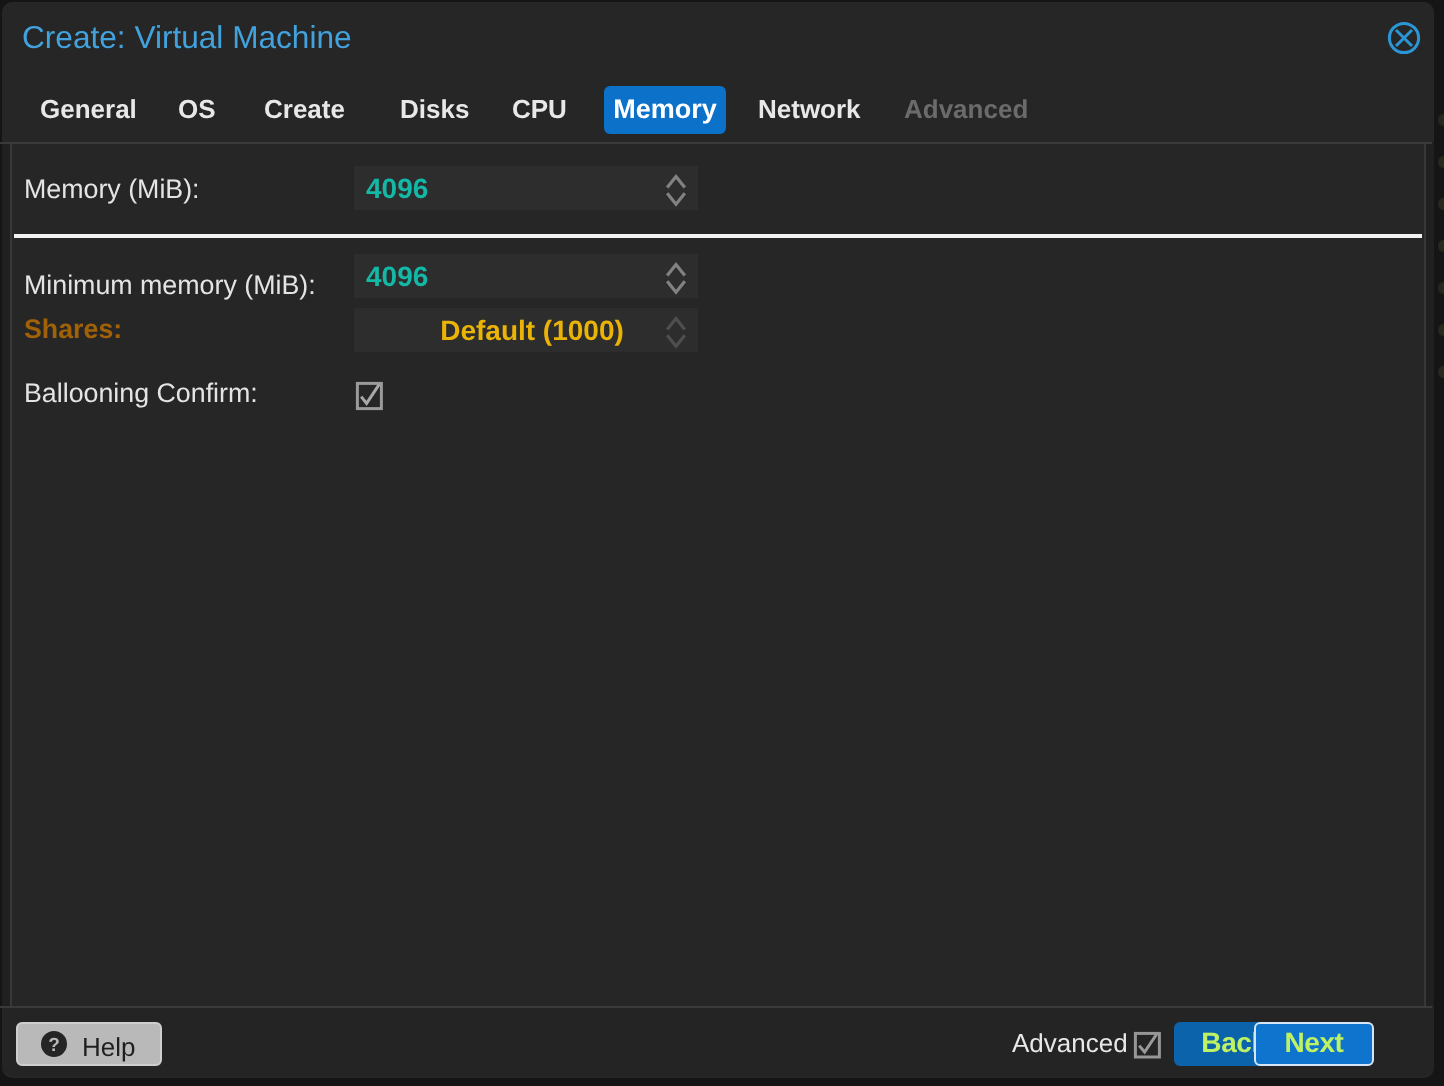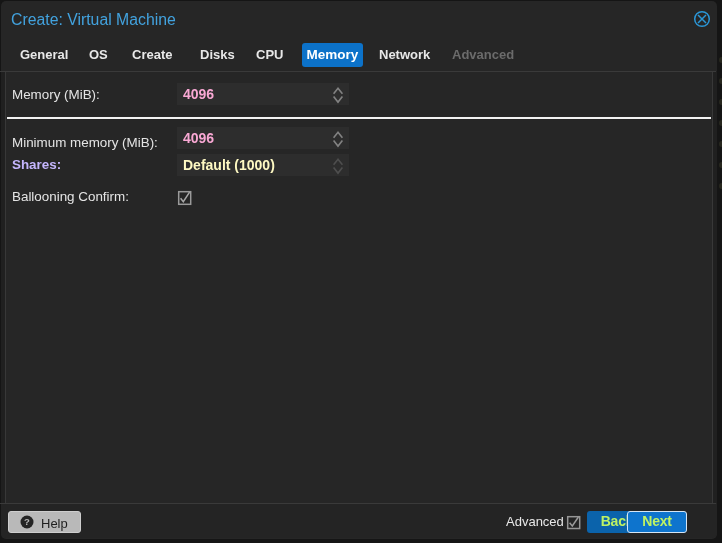--- a/index.html
+++ b/index.html
@@ -9,25 +9,25 @@
     background:#262626; border-radius:5px; }
   .abs { position:absolute; }
   #title { left:11px; top:11px; font-size:15.8px; color:#42a2de; }
   .tab { top:48px; font-size:13px; font-weight:bold; color:#e8e8e8; line-height:14px; }
   .tab.dis { color:#6b6b6b; }
   #memtab { left:302px; top:43px; width:61px; height:24px; background:#0c72c9;
     border-radius:3px; color:#fff; font-size:13.5px; font-weight:bold;
     text-align:center; line-height:24px; }
   #bodyline { left:0px; top:71px; width:716px; height:1px; background:#3a3a3a; }
   .lbl { font-size:13.4px; font-weight:normal; color:#e4e4e4; }
-  .lbl.dis { color:#c4b5fd; font-weight:bold; }
+  .lbl.dis { color:#a16207; font-weight:bold; }
   .field { left:177px; width:172px; height:22px; background:#2d2d2d;
-    font-size:14px; font-weight:700; color:#f9a8d4; line-height:22px;
+    font-size:14px; font-weight:700; color:#14b8a6; line-height:22px;
     padding-left:6px; }
-  .field.dis { color:#fef9c3; }
+  .field.dis { color:#eab308;text-align:center; }
   #sep { left:7px; top:117px; width:704px; height:2px; background:#f2f2f2; }
   #footline { left:0px; top:503px; width:716px; height:1px; background:#3a3a3a; }
   #help { left:8px; top:511px; width:73px; height:22px; background:#b9b9b9;
     border:1px solid #cecece; border-radius:3px; color:#252525; font-size:13.5px;
     font-weight:bold; text-align:center; line-height:20px; }
   #advtext { left:506px; top:514px; font-size:13px; color:#e8e8e8; }
   .btn { top:511px; width:60px; height:22px; border-radius:3px; color:#bef264;
     font-size:14px; font-weight:700; letter-spacing:-0.2px; text-align:center; line-height:21px; }
   #back { left:587px; background:#0b63ab; }
   #next { left:627px; background:#0e74cd; border:1.5px solid #d5e5f5; line-height:18px; }

